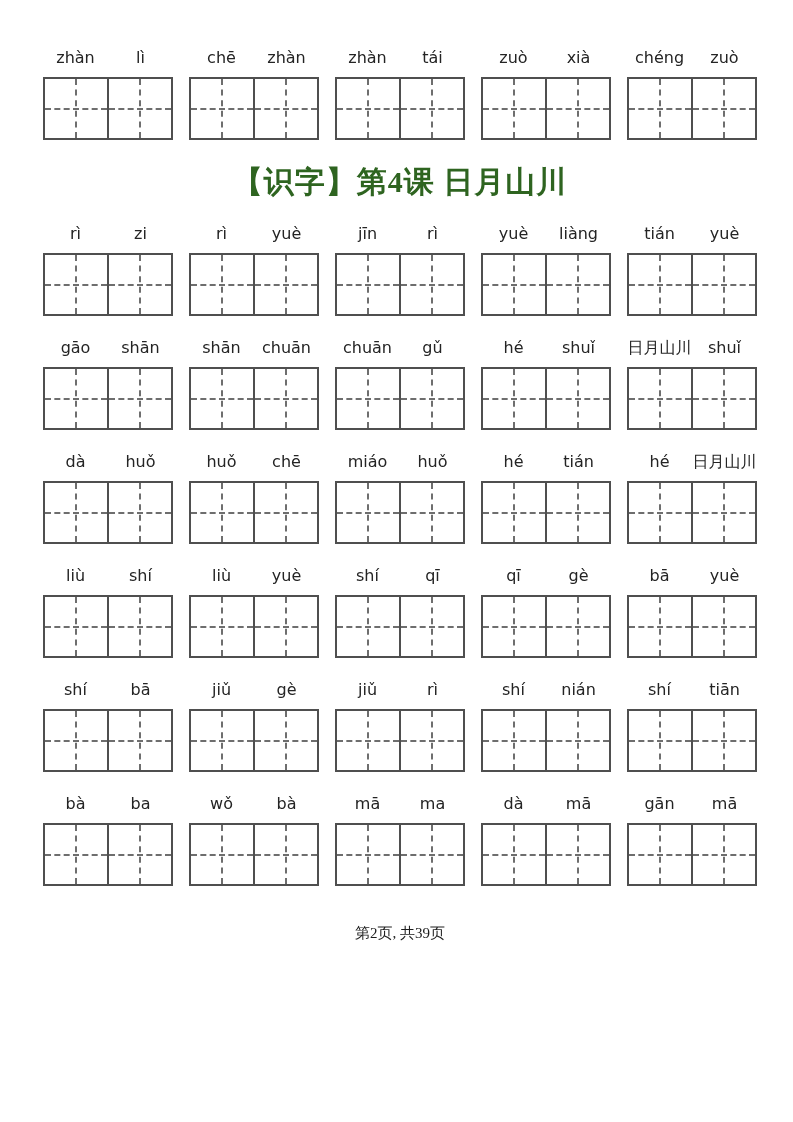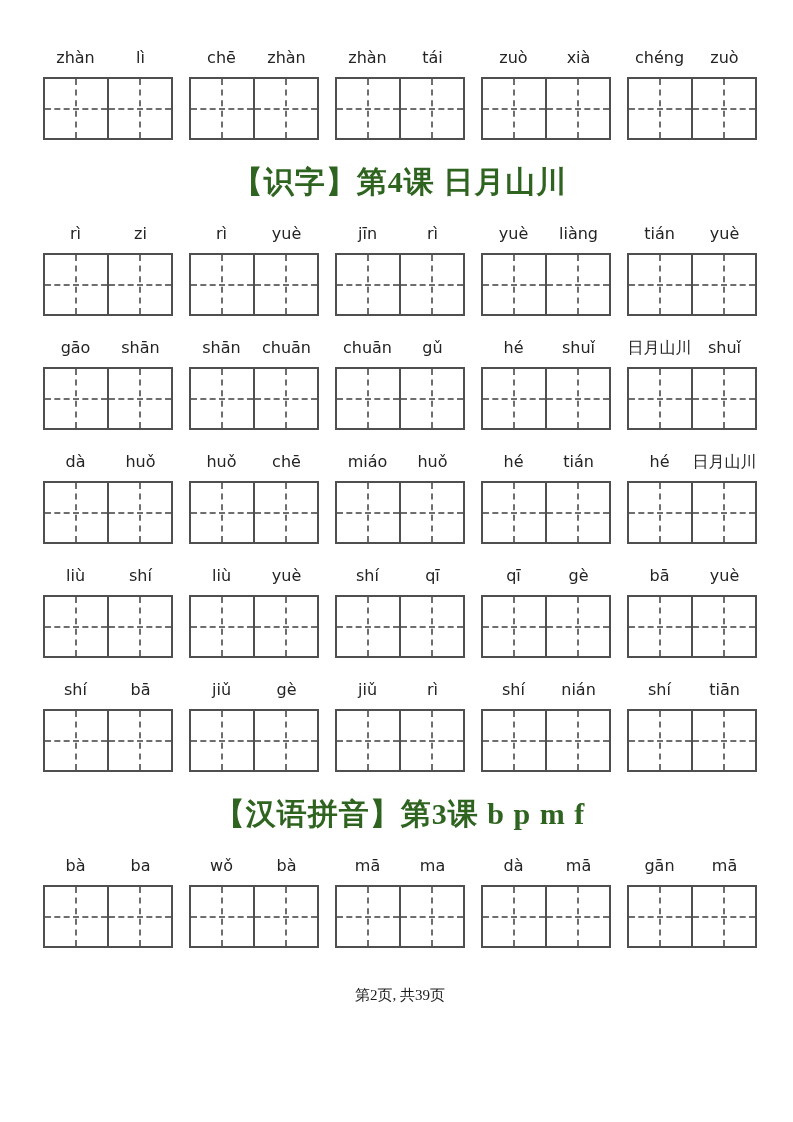--- a/index.html
+++ b/index.html
@@ -389,21 +389,20 @@
         <div class="labels">
           <span class="syll">shí</span>
           <span class="syll">tiān</span>
         </div>
         <div class="grid">
           <div class="cell"></div>
           <div class="cell"></div>
         </div>
       </div>
     </div>
-    <div class="heading">【汉语拼音】第3课 b p m f</div>
     <div class="row">
       <div class="group">
         <div class="labels">
           <span class="syll">bà</span>
           <span class="syll">ba</span>
         </div>
         <div class="grid">
           <div class="cell"></div>
           <div class="cell"></div>
         </div>

